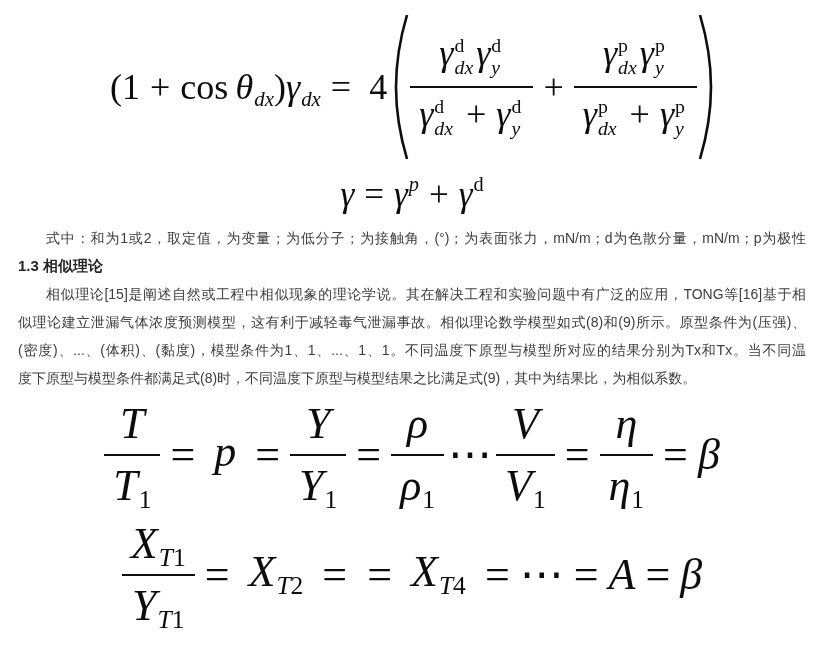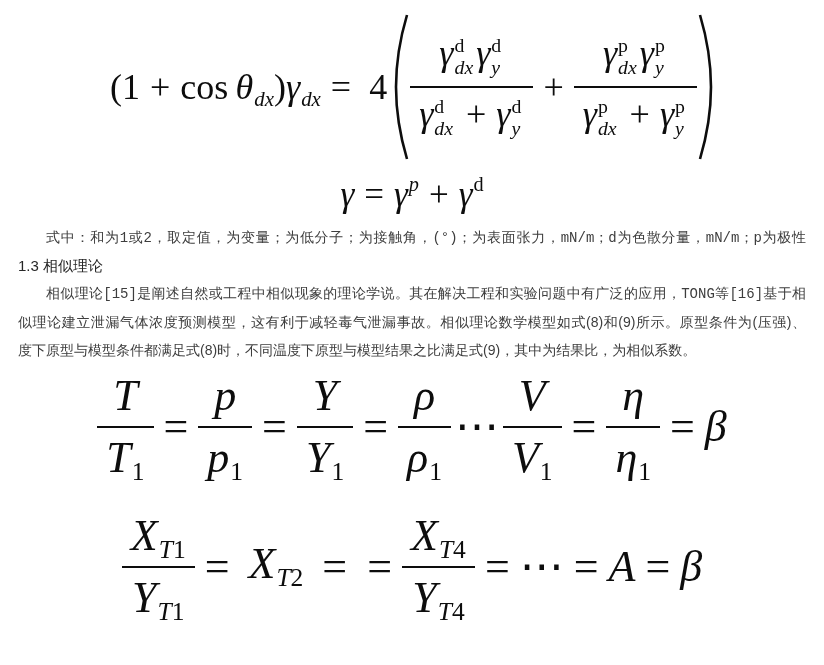--- a/index.html
+++ b/index.html
@@ -27,29 +27,29 @@
   .sp { font-size:58%; position:relative; top:-0.5em; margin-left:1px; }
 
   .eq5 { height:162px; margin-top:6px; font-size:36px; }
   .eq5 .lhs { white-space:nowrap; margin-right:4px; }
   .eq5 .coef { margin:0 2px 0 8px; }
   .bigparen { flex:0 0 auto; }
 
   .eq6 { height:52px; font-size:35px; }
 
   .eq8 { height:118px; margin-top:4px; font-size:44px; }
-  .eq9 { height:121px; font-size:44px;margin-top:20px; }
+  .eq9 { height:121px; font-size:44px; }
 
   
   .textblock { padding:4px 18px 0; }
   .tline { font-size:14px; line-height:28px; height:28px; white-space:nowrap;
            overflow:hidden; text-align:justify; text-align-last:justify; color:#3d3d3d; }
   .tline.lastline { text-align-last:auto; }
-  .tline.indent { text-indent:28px;font-family:Liberation Mono, monospace; }
-  .sechead { font-size:15px; line-height:28px; height:28px; font-weight:normal; color:#262626; }
+  .tline.indent { text-indent:28px; }
+  .sechead { font-size:15px; line-height:28px; height:28px; font-weight:bold; color:#262626; }
 </style>
 </head>
 <body>
 
 <div class="page">
 
   <div class="eq eq5">
     <span class="lhs"><span class="up">(1</span><span class="op">+</span><span class="up">cos</span> <span class="it">θ</span><span class="sb it">dx</span><span class="up">)</span><span class="it">γ</span><span class="sb it">dx</span><span class="op">=</span><span class="up coef">4</span></span>
 
     <svg class="bigparen" width="17" height="150" viewBox="0 0 17 150">
@@ -105,32 +105,32 @@
     <span class="op">+</span>
     <span class="it">γ</span>
       <span class="sp up">d</span>
   </div>
 
   <div class="textblock">
     <div class="tline indent">式中：和为1或2，取定值，为变量；为低分子；为接触角，(°)；为表面张力，mN/m；d为色散分量，mN/m；p为极性</div>
     <div class="sechead">1.3 相似理论</div>
     <div class="tline indent">相似理论[15]是阐述自然或工程中相似现象的理论学说。其在解决工程和实验问题中有广泛的应用，TONG等[16]基于相</div>
     <div class="tline">似理论建立泄漏气体浓度预测模型，这有利于减轻毒气泄漏事故。相似理论数学模型如式(8)和(9)所示。原型条件为(压强)、</div>
+    <div class="tline">(密度)、...、(体积)、(黏度)，模型条件为1、1、...、1、1。不同温度下原型与模型所对应的结果分别为Tx和Tx。当不同温</div>
     <div class="tline lastline">度下原型与模型条件都满足式(8)时，不同温度下原型与模型结果之比满足式(9)，其中为结果比，为相似系数。</div>
   </div>
 
   <div class="eq eq8">
     <span class="frac">
         <span class="num it">T</span>
         <span class="den"><span class="it">T</span><span class="sb up">1</span></span>
       </span>
     <span class="op">=</span>
     <span class="frac">
         <span class="num it">p</span>
-        <span class="den"><span class="it">p</span><span class="sb up">1</span></span>
       </span>
     <span class="op">=</span>
     <span class="frac">
         <span class="num it">Y</span>
         <span class="den"><span class="it">Y</span><span class="sb up">1</span></span>
       </span>
     <span class="op">=</span>
     <span class="frac">
         <span class="num it">ρ</span>
         <span class="den"><span class="it">ρ</span><span class="sb up">1</span></span>
@@ -155,21 +155,20 @@
         <span class="den"><span class="it">Y</span><span class="sb"><span class="it">T</span><span class="up">1</span></span></span>
       </span>
     <span class="op">=</span>
     <span class="frac">
         <span class="num"><span class="it">X</span><span class="sb"><span class="it">T</span><span class="up">2</span></span></span>
       </span>
     <span class="op">=</span>
     <span class="op">=</span>
     <span class="frac">
         <span class="num"><span class="it">X</span><span class="sb"><span class="it">T</span><span class="up">4</span></span></span>
-        <span class="den"><span class="it">Y</span><span class="sb"><span class="it">T</span><span class="up">4</span></span></span>
       </span>
     <span class="op">=</span>
     <span class="up">⋯</span>
     <span class="op">=</span>
     <span class="it">A</span>
     <span class="op">=</span>
     <span class="it">β</span>
   </div>
 
 </div>

